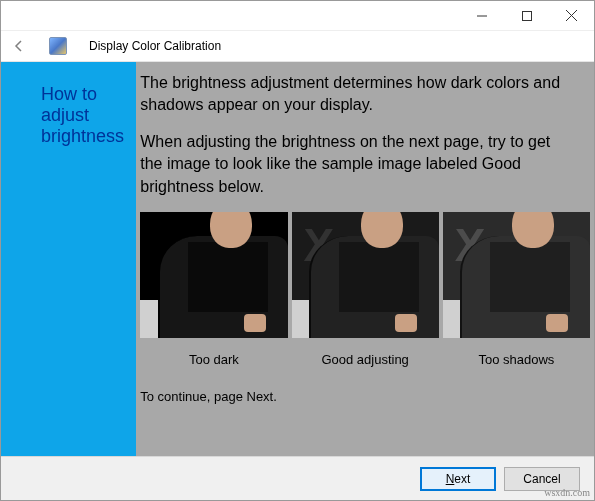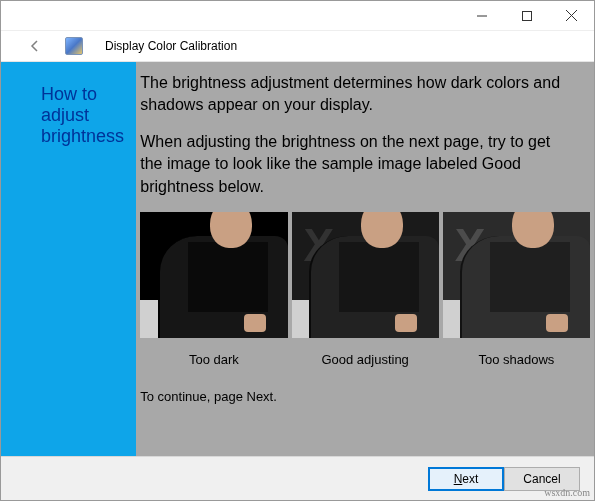--- a/index.html
+++ b/index.html
@@ -1,21 +1,21 @@
 <!DOCTYPE html>
 <html><head>
 <meta charset="utf-8">
 <style>
 * { box-sizing: border-box; margin: 0; padding: 0; }
 body { font-family: "Segoe UI", Tahoma, sans-serif; font-size: 13px; background: #fff; }
 .window { width: 595px; height: 501px; border: 1px solid #999; position: relative; display: flex; flex-direction: column; }
 .titlebar { height: 30px; display: flex; justify-content: flex-end; align-items: stretch; border-bottom: 1px solid #eee; }
 .tb-btn { width: 45px; display: flex; align-items: center; justify-content: center; }
 .tb-btn svg { stroke: #333; stroke-width: 1; fill: none; }
-.header { display: flex; align-items: center; padding: 6px 26px; gap: 22px; border-bottom: 1px solid #e5e5e5; }
+.header { display: flex; align-items: center; padding: 6px 10px; gap: 22px; border-bottom: 1px solid #e5e5e5; }
 .back-arrow { width: 16px; height: 16px; display: flex; align-items: center; justify-content: center; }
 .app-icon { width: 18px; height: 18px; background: linear-gradient(135deg,#7fb5ff 0%,#4a78c8 50%,#e7c66a 100%); border: 1px solid #7a93b8; border-radius: 2px; }
 .app-title { font-size: 12px; color: #000; }
 .content { flex: 1; display: flex; flex-direction: row; background: #0ea5e9; }
 .content-top { padding: 22px 0 14px 40px; }
 .heading { color: #003399; font-size: 18px; font-weight: 400; }
 .dim { background: #a8a8a8; color: #000; padding: 10px 0 10px 0; }
 .para { padding: 0 20px 0 4px; font-size: 16px; line-height: 1.4; margin-bottom: 14px; }
 .examples { display: flex; gap: 4px; padding: 0 4px; margin-top: 6px; }
 .example { flex: 1; }
@@ -26,21 +26,21 @@
 .shirt { position: absolute; top: 30px; right: 20px; width: 80px; height: 70px; background: #0a0a0a; }
 .jacket { position: absolute; top: 24px; right: 0; width: 130px; height: 120px; background: #161616; border-radius: 30% 10% 0 0; border-left: 2px solid #000; }
 .good .shirt { background: #151515; } .good .jacket { background: #222; border-left-color: #0a0a0a; }
 .bright .shirt { background: #1f1f1f; } .bright .jacket { background: #2f2f2f; border-left-color: #121212; }
 .hand { position: absolute; bottom: 6px; right: 22px; width: 22px; height: 18px; background: #c9a083; border-radius: 4px; }
 .wallbot { position: absolute; bottom: 0; left: 0; right: 50%; height: 38px; background: #d0d0d0; }
 .xmark { position: absolute; top: 6px; left: 12px; font-size: 46px; font-weight: bold; color: #000; font-family: Arial, sans-serif; }
 .good .xmark { color: #323232; } .bright .xmark { color: #4c4c4c; }
 .caption { text-align: center; padding: 14px 0 0 0; font-size: 13px; color: #000; }
 .continue { margin-top: 22px; font-size: 13px; padding-left: 4px; }
-.footer { height: 44px; background: #f0f0f0; border-top: 1px solid #d8d8d8; display: flex; justify-content: flex-end; align-items: center; padding: 0 14px; gap: 0; }
+.footer { height: 44px; background: #f0f0f0; border-top: 1px solid #d8d8d8; display: flex; justify-content: flex-end; align-items: center; padding: 0 14px; gap: 8px; }
 .btn { min-width: 76px; height: 24px; background: #e1e1e1; border: 1px solid #adadad; font-size: 12px; padding: 0 12px; cursor: pointer; }
 .btn.primary { border: 2px solid #0078d7; background: #e5f1fb; }
 .uline { text-decoration: underline; text-decoration-skip-ink: none; }
 .watermark { position: absolute; bottom: 2px; right: 4px; font-size: 10px; color: #888; font-family: Liberation Serif, serif; }
 </style>
 </head>
 <body>
 
 <div class="window">
 

